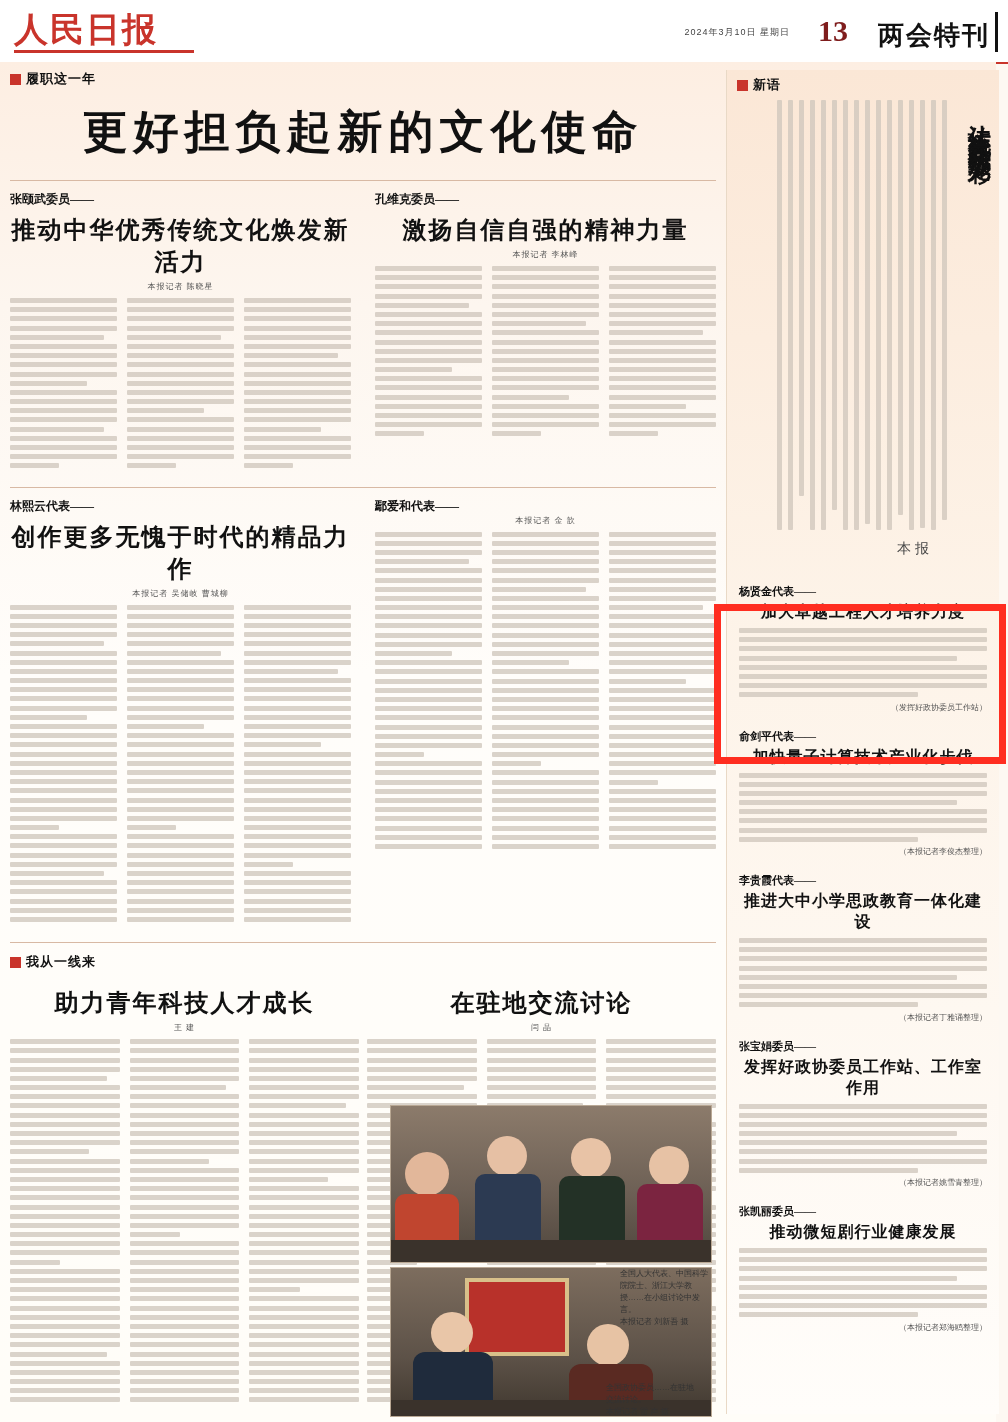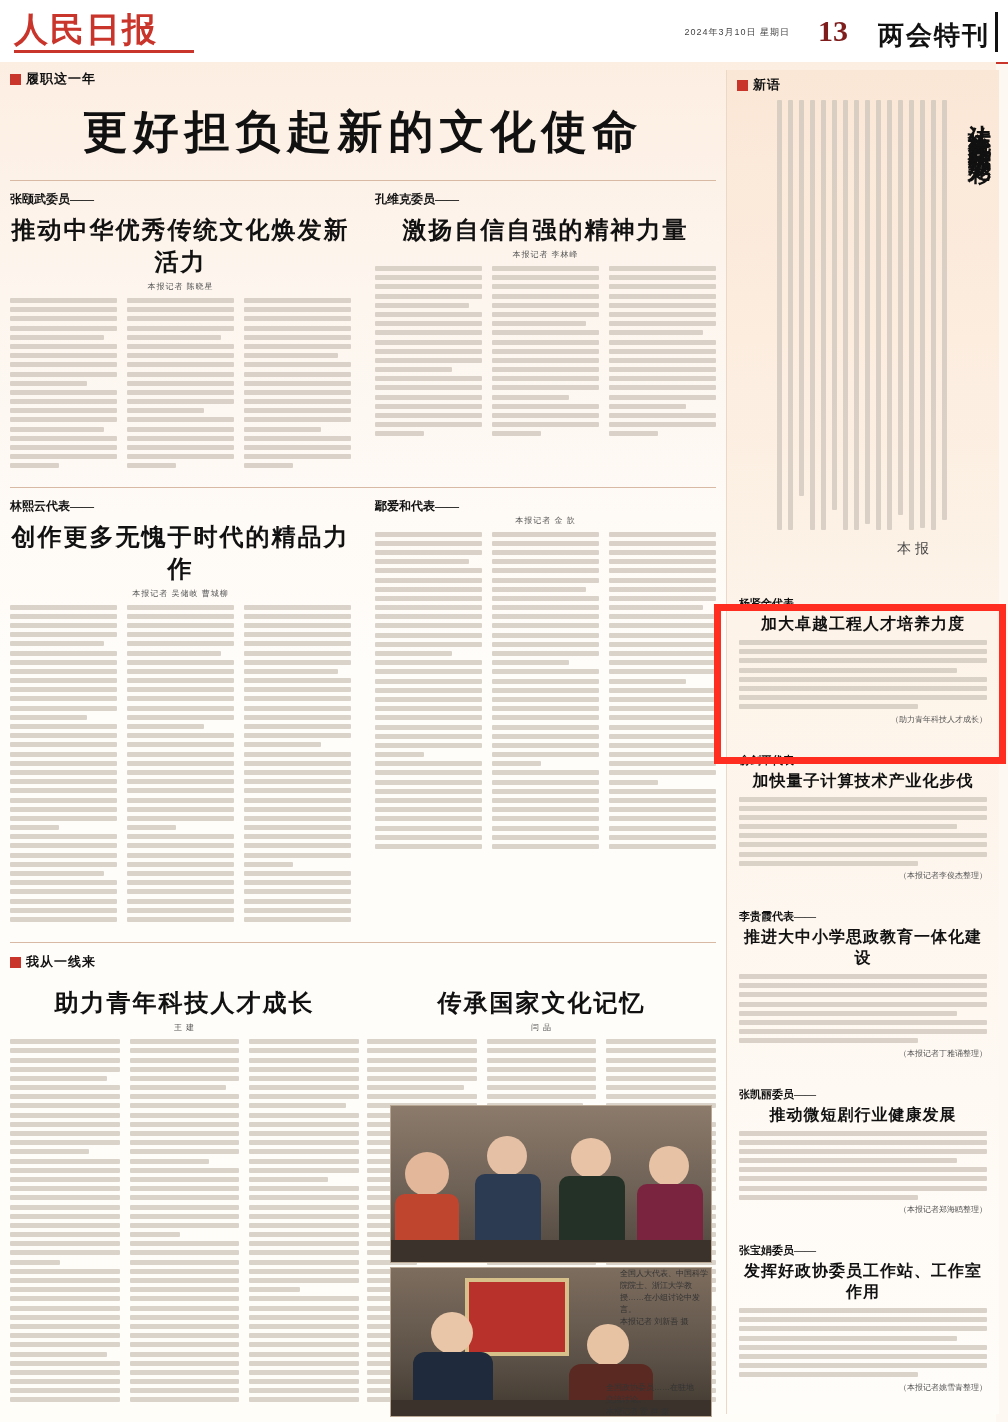--- a/index.html
+++ b/index.html
@@ -42,21 +42,21 @@
   .ln.s{width:72%;}
   .ln.m{width:88%;}
   .ln.xs{width:46%;}
 
   
   .vtitle{position:absolute;right:6px;top:36px;width:40px;font-family:"Liberation Serif","DejaVu Serif",serif;font-weight:bold;font-size:23px;line-height:28px;color:#111;writing-mode:vertical-rl;text-orientation:upright;letter-spacing:3px;height:440px;}
   .vbody{position:absolute;right:52px;top:30px;width:196px;height:430px;}
   .vcol{display:flex;flex-direction:row-reverse;gap:6px;height:430px;}
   .vline{width:5px;background:#cfc6bd;opacity:.78;border-radius:1px;}
 
-  .ritem{margin-top:28px;}
+  .ritem{margin-top:16px;}
   .rtitle{text-align:center;font-family:"Liberation Serif","DejaVu Serif",serif;font-weight:bold;font-size:16px;color:#111;letter-spacing:1px;margin:3px 0 5px;}
   .rbyline{font-size:11px;font-weight:bold;color:#111;font-family:"Liberation Serif",serif;}
   .rsig{text-align:right;font-size:8px;color:#555;margin-top:4px;}
 
   
   .highlight{position:absolute;left:714px;top:604px;width:292px;height:160px;border:7px solid #ff2d20;box-sizing:border-box;pointer-events:none;}
 
   
   .photo{background:#6f6257;border:1px solid #b9a894;position:relative;overflow:hidden;}
   .ph-top{position:absolute;left:390px;top:1043px;width:320px;height:156px;}
@@ -610,21 +610,21 @@
               <div class="ln"></div>
                 <div class="ln"></div>
                 <div class="ln"></div>
                 <div class="ln"></div>
                 <div class="ln"></div>
             </div>
           </div>
         </div>
 
         <div style="flex:1;">
-          <div class="arttitle">传承国家文化记忆</div>
+          <div class="arttitle">在驻地交流讨论</div>
           <div class="sub">闫  晶</div>
           <div class="cols">
             <div class="col">
               <div class="ln"></div>
                 <div class="ln"></div>
                 <div class="ln"></div>
                 <div class="ln"></div>
                 <div class="ln"></div>
               <div class="ln m"></div>
                 <div class="ln"></div>
@@ -823,21 +823,21 @@
           <div>
             <div class="ln"></div>
               <div class="ln"></div>
               <div class="ln"></div>
               <div class="ln m"></div>
             <div class="ln"></div>
               <div class="ln"></div>
               <div class="ln"></div>
               <div class="ln s"></div>
           </div>
-          <div class="rsig">（助力青年科技人才成长）</div>
+          <div class="rsig">（发挥好政协委员工作站）</div>
         </div>
 
         <div class="ritem">
           <div class="rbyline">俞剑平代表——</div>
           <div class="rtitle">加快量子计算技术产业化步伐</div>
           <div>
             <div class="ln"></div>
               <div class="ln"></div>
               <div class="ln"></div>
               <div class="ln m"></div>
@@ -859,50 +859,50 @@
               <div class="ln"></div>
             <div class="ln m"></div>
               <div class="ln"></div>
               <div class="ln"></div>
               <div class="ln s"></div>
           </div>
           <div class="rsig">（本报记者丁雅诵整理）</div>
         </div>
 
         <div class="ritem">
+          <div class="rbyline">张宝娟委员——</div>
+          <div class="rtitle">发挥好政协委员工作站、工作室作用</div>
+          <div>
+            <div class="ln"></div>
+              <div class="ln"></div>
+              <div class="ln"></div>
+              <div class="ln m"></div>
+            <div class="ln"></div>
+              <div class="ln"></div>
+              <div class="ln"></div>
+              <div class="ln s"></div>
+          </div>
+          <div class="rsig">（本报记者姚雪青整理）</div>
+        </div>
+
+        <div class="ritem">
           <div class="rbyline">张凯丽委员——</div>
           <div class="rtitle">推动微短剧行业健康发展</div>
           <div>
             <div class="ln"></div>
               <div class="ln"></div>
               <div class="ln"></div>
               <div class="ln m"></div>
             <div class="ln"></div>
               <div class="ln"></div>
               <div class="ln"></div>
               <div class="ln s"></div>
           </div>
           <div class="rsig">（本报记者郑海鸥整理）</div>
         </div>
-
-        <div class="ritem">
-          <div class="rbyline">张宝娟委员——</div>
-          <div class="rtitle">发挥好政协委员工作站、工作室作用</div>
-          <div>
-            <div class="ln"></div>
-              <div class="ln"></div>
-              <div class="ln"></div>
-              <div class="ln m"></div>
-            <div class="ln"></div>
-              <div class="ln"></div>
-              <div class="ln"></div>
-              <div class="ln s"></div>
-          </div>
-          <div class="rsig">（本报记者姚雪青整理）</div>
-        </div>
       </div>
 
     </div>
 
   </div>
 
   <div class="highlight"></div>
 
 </div>
 

